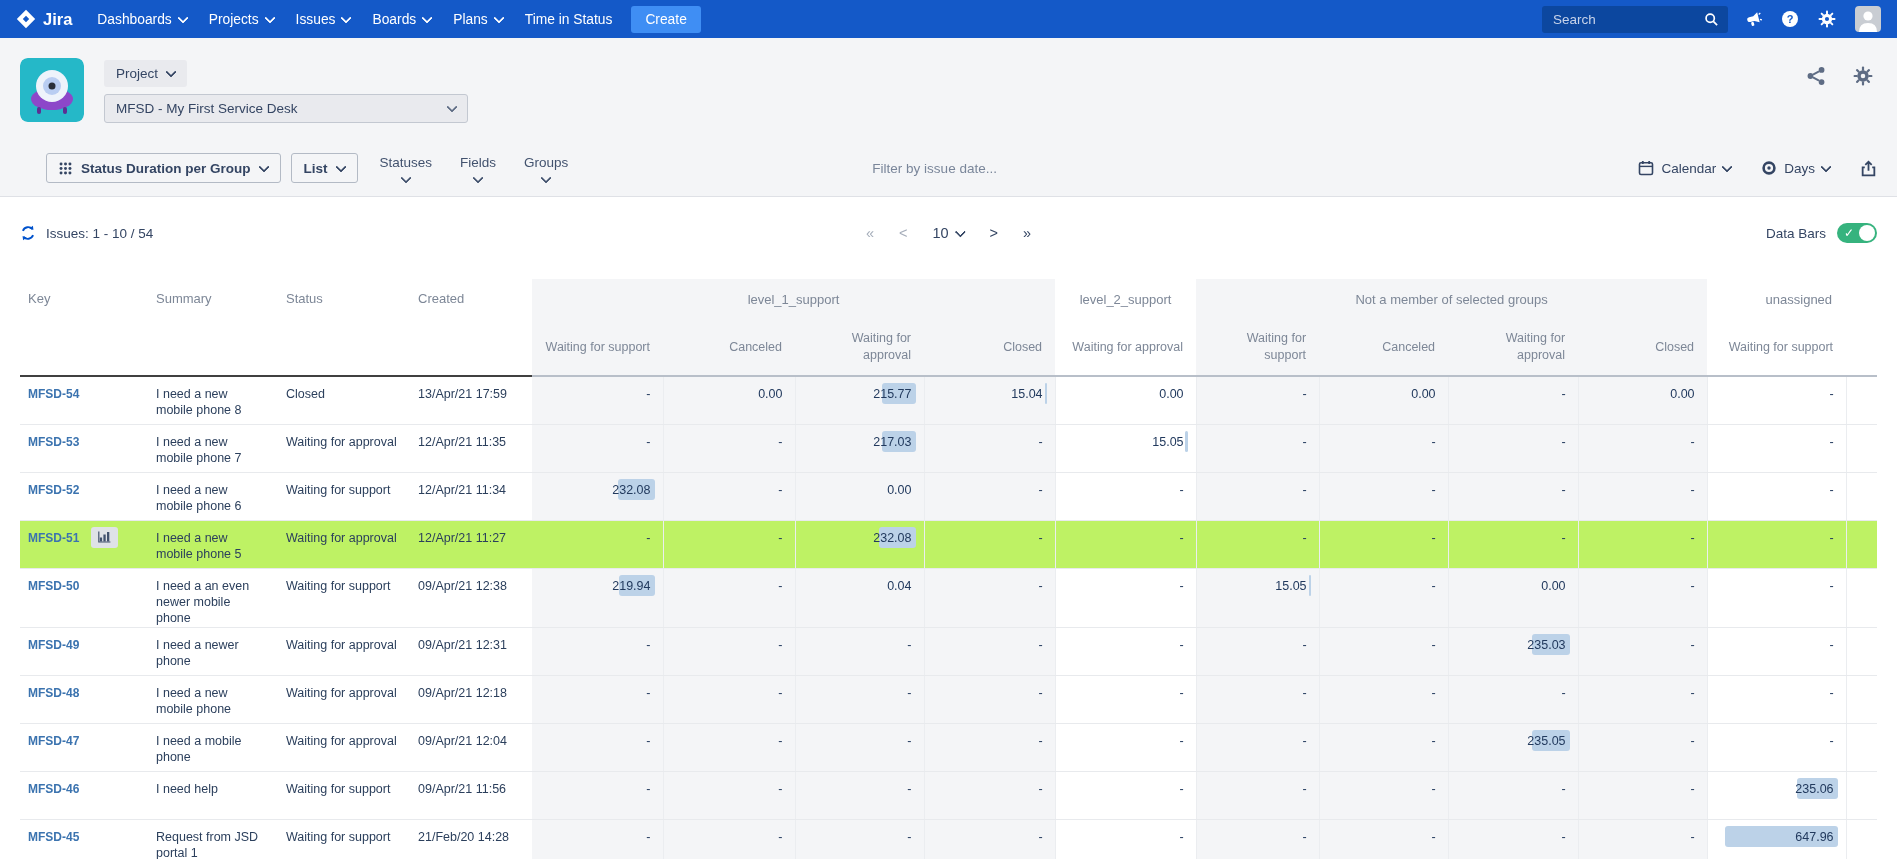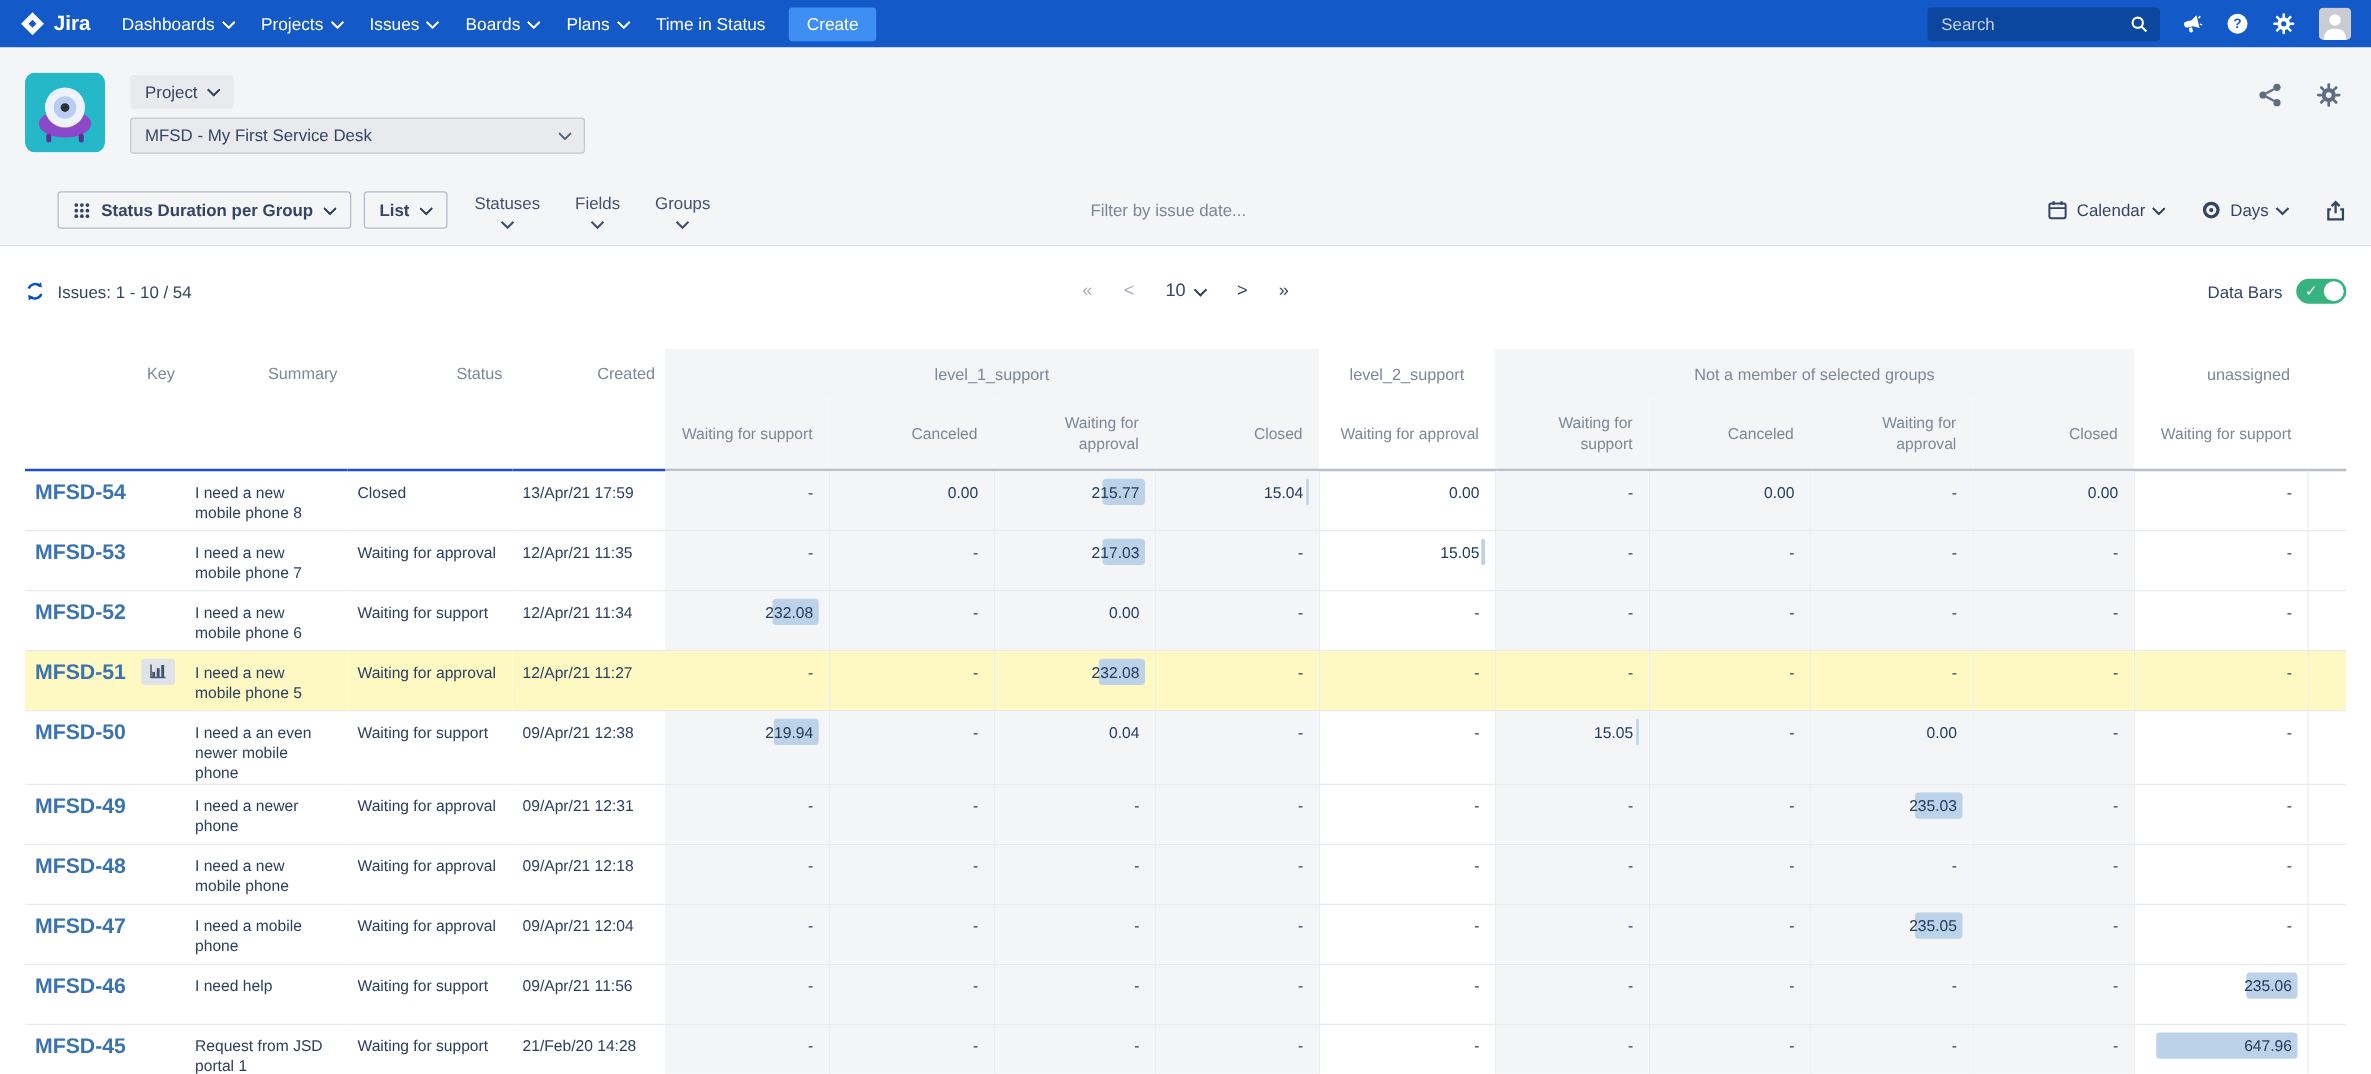--- a/index.html
+++ b/index.html
@@ -56,37 +56,37 @@
   .pg{cursor:pointer;display:flex;align-items:center;gap:8px;}
   .pg.dim{color:#a5adba;}
   .db{margin-left:auto;display:flex;align-items:center;gap:11px;font-size:13.5px;color:#344563;}
   .toggle{width:40px;height:20px;border-radius:10px;background:var(--toggle_on,#36b37e);position:relative;cursor:pointer;}
   .toggle .check{position:absolute;left:7px;top:2.5px;color:#fff;font-size:12px;}
   .toggle .knob{position:absolute;right:2px;top:2px;width:16px;height:16px;border-radius:50%;background:#fff;}
   
   table{margin:26px 20px 0;border-collapse:collapse;table-layout:fixed;width:1857px;font-size:12.5px;}
   thead th{font-weight:normal;color:#7d8797;}
   .shade{background:var(--shaded_column,#f4f5f7);}
-  .fh{text-align:right;vertical-align:top;padding:12px 8px 0 8px;font-size:13px;border-bottom:2px solid #1d4ed8;}
+  .fh{text-align:left;vertical-align:top;padding:12px 8px 0 8px;font-size:13px;border-bottom:2px solid #404040;}
   .gh{height:38px;font-size:13px;text-align:center;vertical-align:middle;}
   .gh.gr{text-align:right;padding-right:14px;}
   .sh{height:56px;text-align:right;vertical-align:middle;padding:0 13px;line-height:17px;}
   thead tr:last-child th,th.sp{border-bottom:2px solid #b8bfc9;}
   tbody td{vertical-align:top;padding-top:9px;height:48px;box-sizing:border-box;
       border-bottom:1px solid #e8eaed;line-height:16px;color:#2b3f5c;}
   .c-key{padding-left:8px;}
   .keywrap{display:flex;align-items:flex-start;}
-  .c-key a{color:#3b73af;font-weight:bold;font-size:17px;text-decoration:none;cursor:pointer;}
+  .c-key a{color:#3b73af;font-weight:bold;font-size:12px;text-decoration:none;cursor:pointer;}
   .chart-btn{display:inline-flex;align-items:center;justify-content:center;width:27px;height:21px;
       background:#dfe2e7;border-radius:3px;margin-left:12px;margin-top:-3px;cursor:pointer;}
   .c-sum,.c-st,.c-cr{padding-left:8px;padding-right:12px;}
   td.num{position:relative;text-align:right;padding-right:12px;border-right:1px solid #ebedf0;}
   td.num .bar{position:absolute;top:6px;right:8px;height:21px;background:var(--data_bar,#bcd2e8);border-radius:3px;}
   td.num .val{position:relative;z-index:1;color:#223a5e;}
-  tr.hl td{background:#fef9c3;}
+  tr.hl td{background:#bef264;}
   td.sp,th.sp{border-right:none;}
 </style>
 </head>
 <body>
 
 <nav>
   <div class="logo">
     <svg width="20" height="20" viewBox="0 0 24 24">
       <path fill="#fff" fill-rule="evenodd" d="M12 1 L23 12 L12 23 L1 12 Z M12 8.2 L8.2 12 L12 15.8 L15.8 12 Z"></path>
     </svg>

